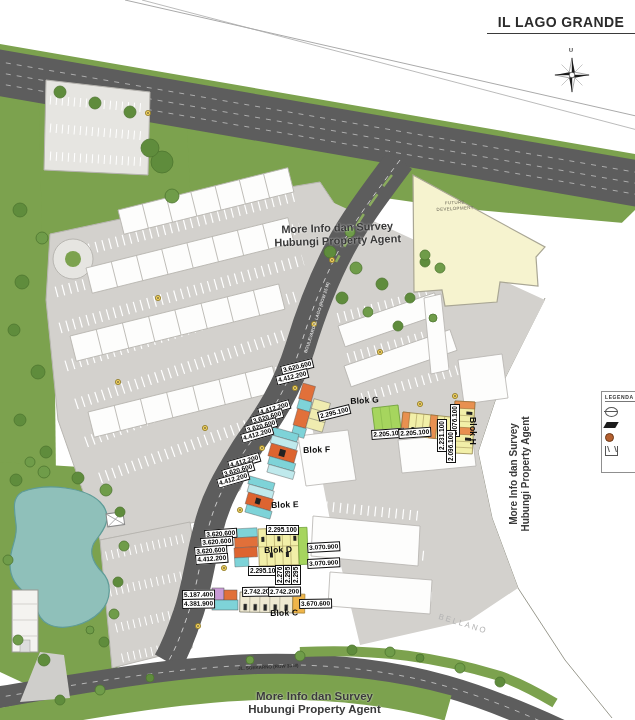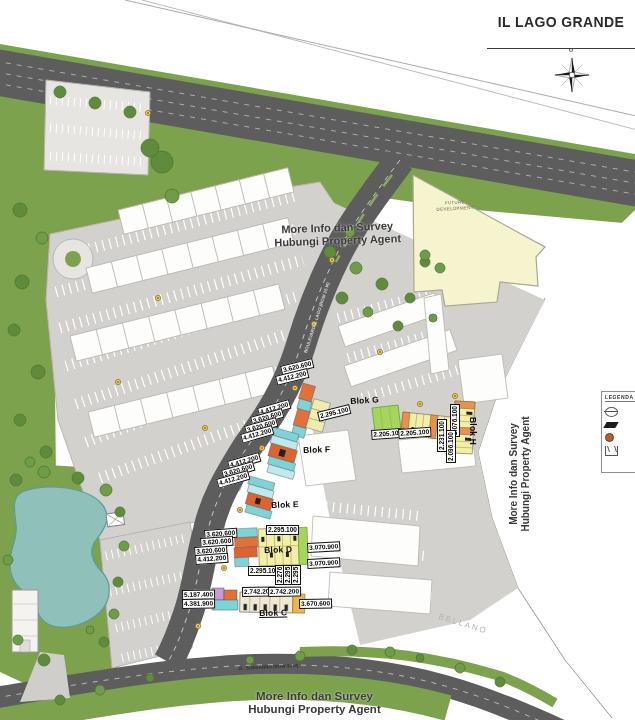--- a/index.html
+++ b/index.html
@@ -1,21 +1,21 @@
 <!DOCTYPE html>
 <html><head>
 <meta charset="utf-8">
 <style>
   html,body{margin:0;padding:0;background:#fff;}
   .map{position:relative;width:635px;height:720px;background:#fff;overflow:hidden;
        font-family:"Liberation Sans","DejaVu Sans",sans-serif;}
   .map svg.scene{position:absolute;left:0;top:0;width:635px;height:720px;}
   .title{position:absolute;left:487px;top:14px;width:148px;text-align:center;
          font-size:14px;font-weight:600;color:#2b2b2b;letter-spacing:.4px;
-         border-bottom:1.5px solid #3a3a3a;padding-bottom:18px;}
+         border-bottom:1.5px solid #3a3a3a;padding-bottom:3px;}
   .compass-u{position:absolute;left:569px;top:47px;font-size:5.5px;color:#333;font-weight:700;}
   .wm{position:absolute;font-weight:800;color:#3a3a3a;text-align:center;line-height:1.15;
       text-shadow:0 0 2px rgba(255,255,255,.85);transform-origin:0 0;}
   .wm-mid{left:262px;top:224px;width:150px;font-size:11px;transform:rotate(-2deg);}
   .wm-bot{left:222px;top:690px;width:185px;font-size:11.5px;}
   .wm-right{left:508px;top:540px;width:132px;font-size:10px;transform:rotate(-90deg);}
   .price{position:absolute;background:#fff;border:1px solid #111;color:#000;font-weight:700;
          font-size:6.5px;line-height:7.5px;padding:0 1px;white-space:nowrap;transform-origin:0 0;}
   .blk{position:absolute;font-weight:700;font-size:8.5px;color:#0b0b0b;white-space:nowrap;
        transform-origin:0 0;letter-spacing:.2px;}
@@ -382,21 +382,21 @@
   <div class="fd-lbl">FUTURE DEVELOPMENT</div>
   <div class="bellano">BELLANO</div>
   <div class="roadlbl" style="left:238px;top:666px;color:#2e2e2e;transform:rotate(-3deg);">JL. SOEKARNO (ROW 33 M)</div>
   <div class="roadlbl" style="left:303px;top:352px;color:#d5d5d5;transform:rotate(-72deg);">BOULEVARD IL LAGO (ROW 25 M)</div>
 
   <div class="blk" style="left:350px;top:396px;transform:rotate(-3deg);">Blok G</div>
   <div class="blk" style="left:478px;top:417px;transform:rotate(90deg);">Blok H</div>
   <div class="blk" style="left:303px;top:445px;transform:rotate(-2deg);">Blok F</div>
   <div class="blk" style="left:271px;top:500px;transform:rotate(-2deg);">Blok E</div>
   <div class="blk" style="left:264px;top:545px;transform:rotate(-2deg);">Blok D</div>
-  <div class="blk" style="left:259px;top:608px;transform:rotate(-1deg);text-decoration:underline;">Blok C</div>
+  <div class="blk" style="left:270px;top:608px;transform:rotate(-1deg);">Blok C</div>
 
   <div class="price" style="left:280px;top:366px;transform:rotate(-14deg);">3.620.600</div>
   <div class="price" style="left:275px;top:376px;transform:rotate(-14deg);">4.412.200</div>
   <div class="price" style="left:317px;top:412px;transform:rotate(-14deg);">2.295.100</div>
   <div class="price" style="left:371px;top:430px;transform:rotate(-4deg);">2.205.100</div>
   <div class="price" style="left:398px;top:429px;transform:rotate(-4deg);">2.205.100</div>
   <div class="price" style="left:437px;top:452px;transform:rotate(-90deg);">2.231.100</div>
   <div class="price" style="left:450px;top:437px;transform:rotate(-90deg);">2.076.100</div>
   <div class="price" style="left:446px;top:463px;transform:rotate(-90deg);">2.096.100</div>
   <div class="price" style="left:257px;top:408px;transform:rotate(-16deg);">4.412.200</div>

